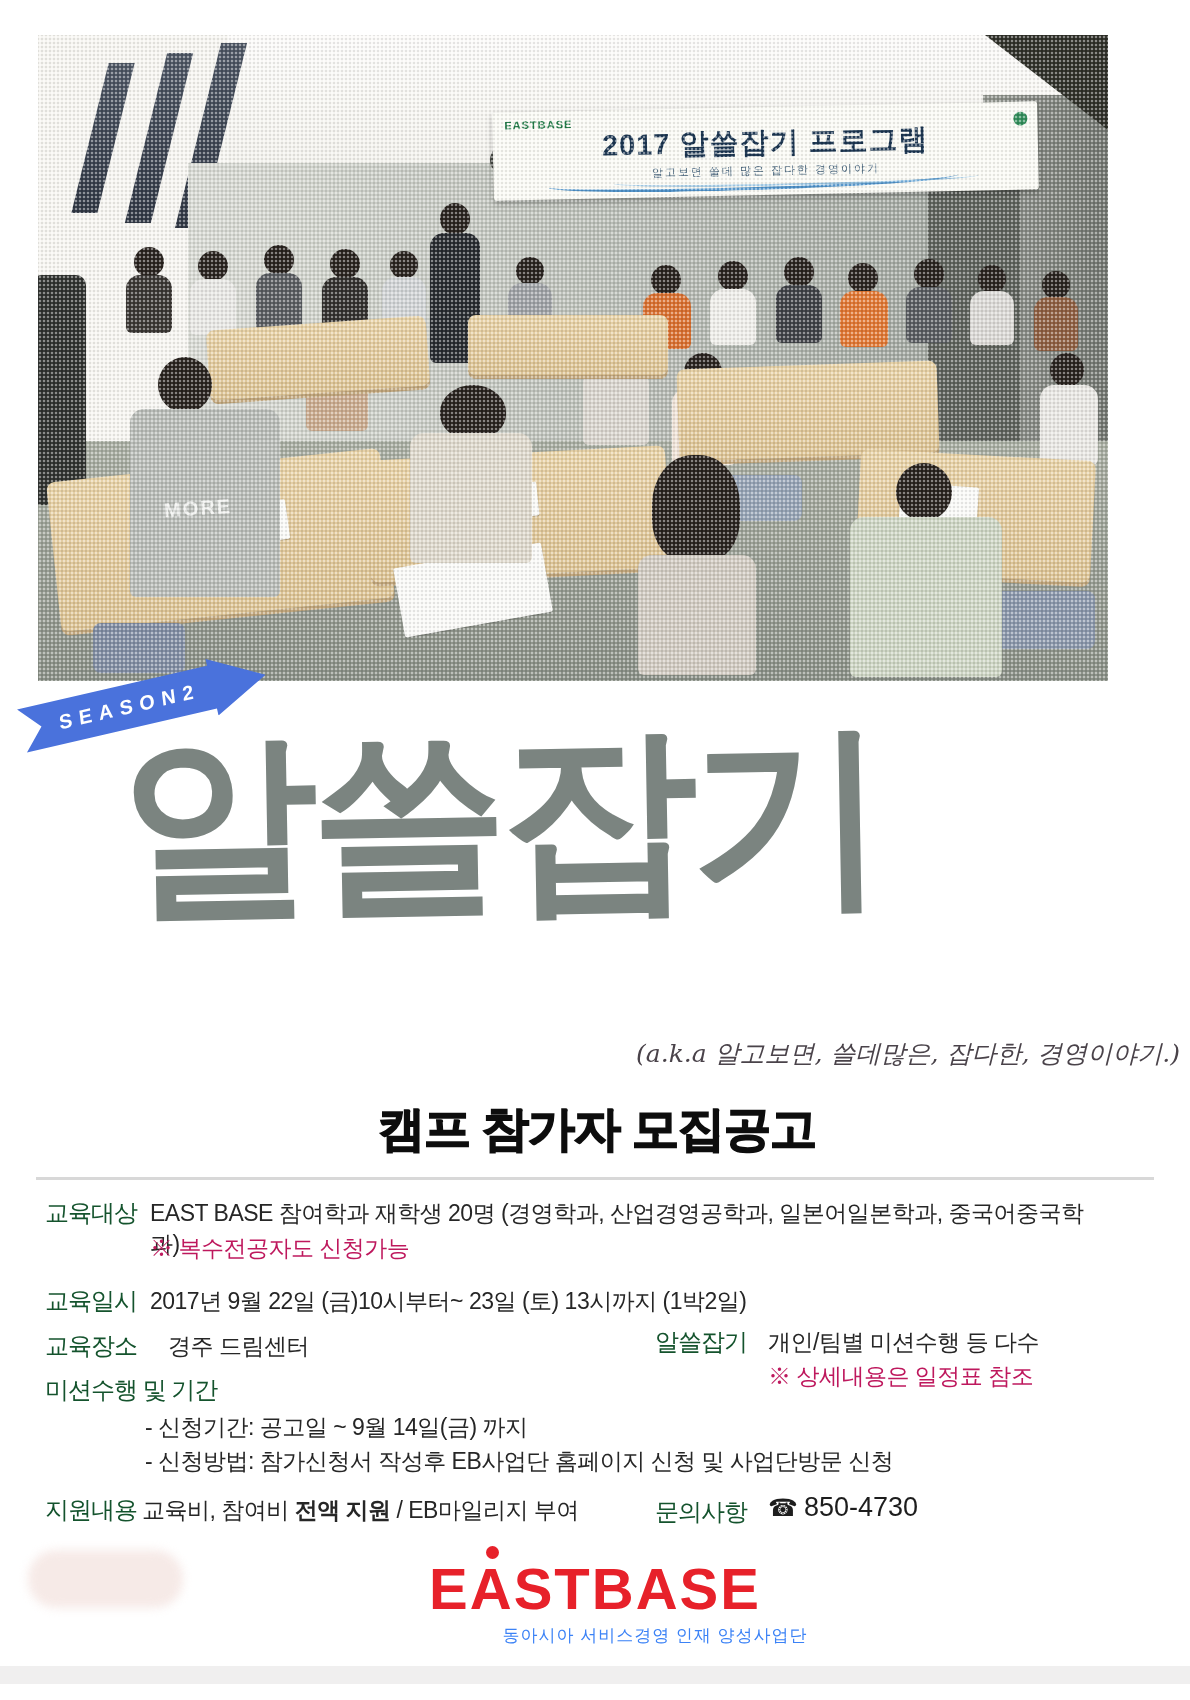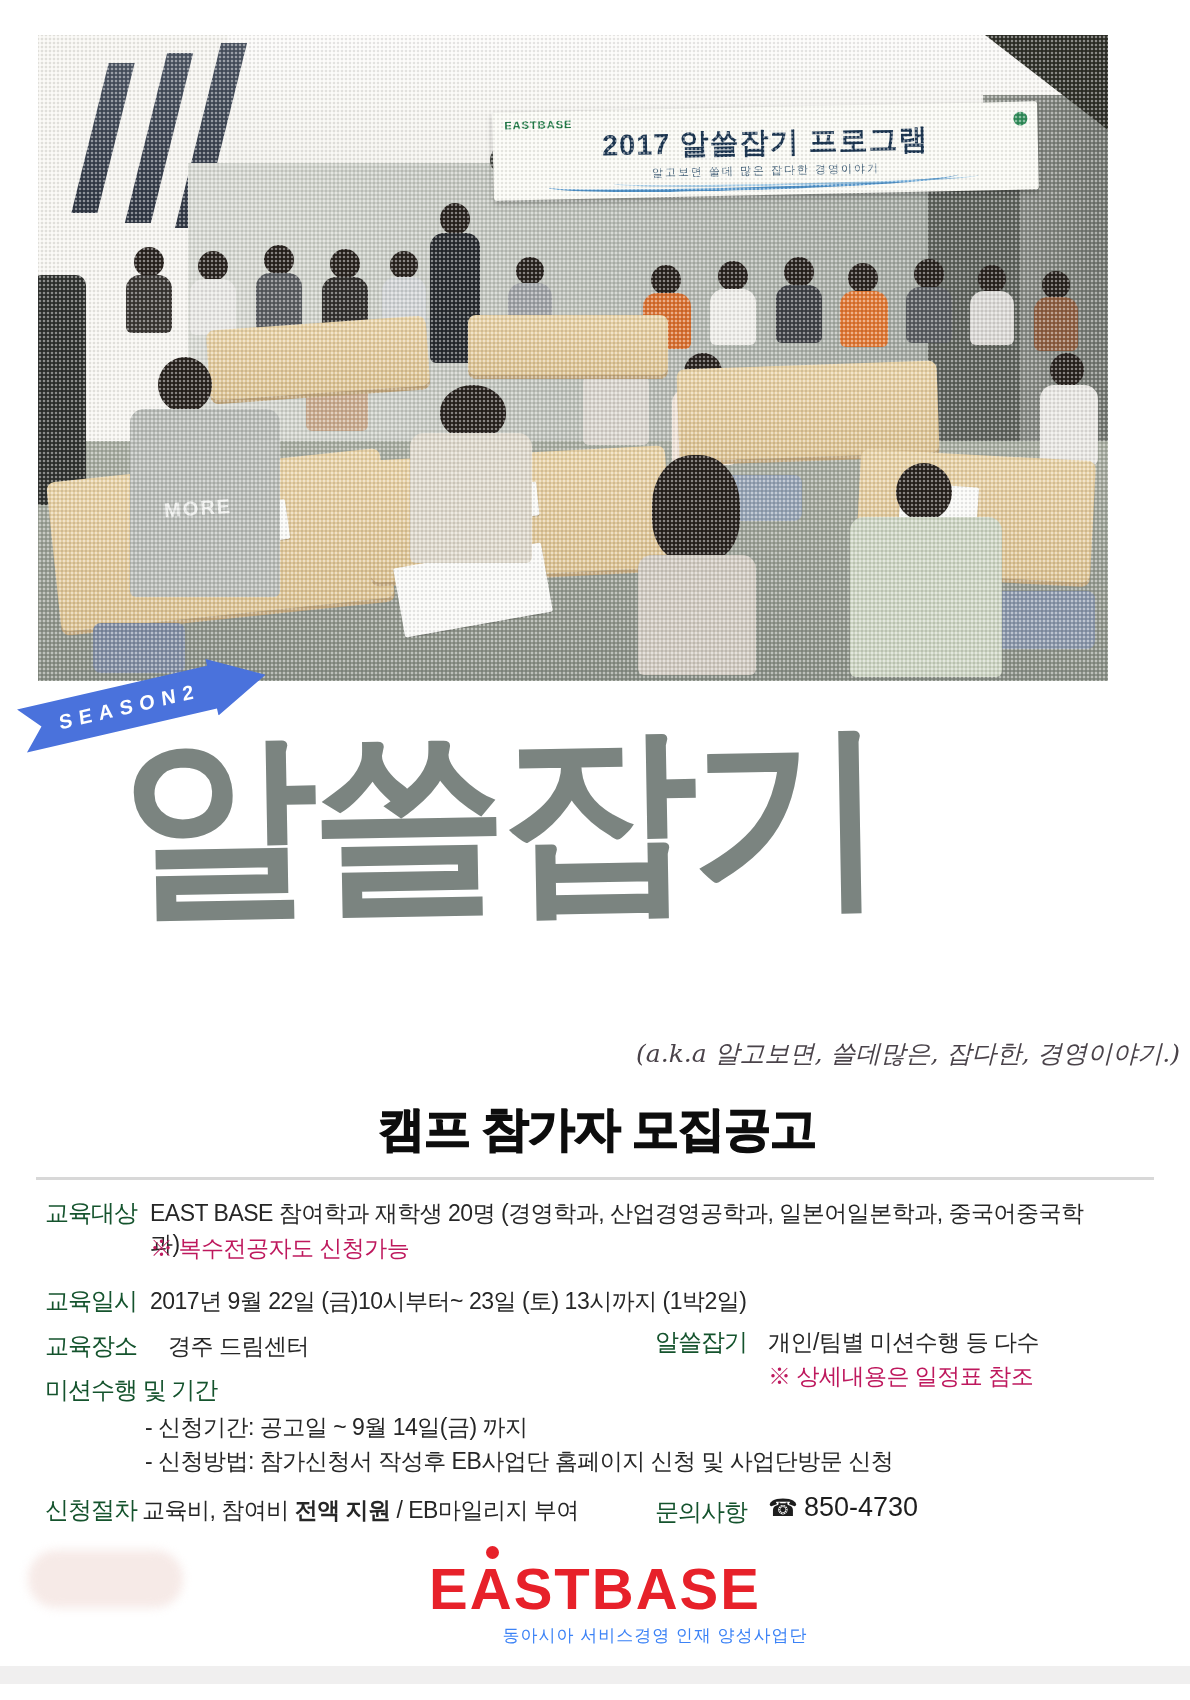--- a/index.html
+++ b/index.html
@@ -244,21 +244,21 @@
   <div class="val" style="left:168px;top:1331px;">경주 드림센터</div>
 
   <div class="lbl" style="left:655px;top:1326px;">알쓸잡기</div>
   <div class="val" style="left:768px;top:1327px;">개인/팀별 미션수행 등 다수</div>
   <div class="note" style="left:768px;top:1361px;">※ 상세내용은 일정표 참조</div>
 
   <div class="lbl" style="left:45px;top:1374px;">미션수행 및 기간</div>
   <div class="sub" style="left:145px;top:1412px;">- 신청기간: 공고일 ~ 9월 14일(금) 까지</div>
   <div class="sub" style="left:145px;top:1446px;">- 신청방법: 참가신청서 작성후 EB사업단 홈페이지 신청 및 사업단방문 신청</div>
 
-  <div class="lbl" style="left:45px;top:1494px;">신청절차</div>
+  <div class="lbl" style="left:45px;top:1494px;">지원내용</div>
   <div class="val" style="left:142px;top:1495px;">
     <span>교육비, 참여비 </span><span class="bold-part">전액 지원</span><span> / EB마일리지 부여</span>
   </div>
 
   <div class="lbl" style="left:655px;top:1496px;">문의사항</div>
   <div class="phone" style="left:768px;top:1492px;">
     <span class="ic">☎</span><span>850-4730</span>
   </div>
 
   <div class="stamp"></div>

